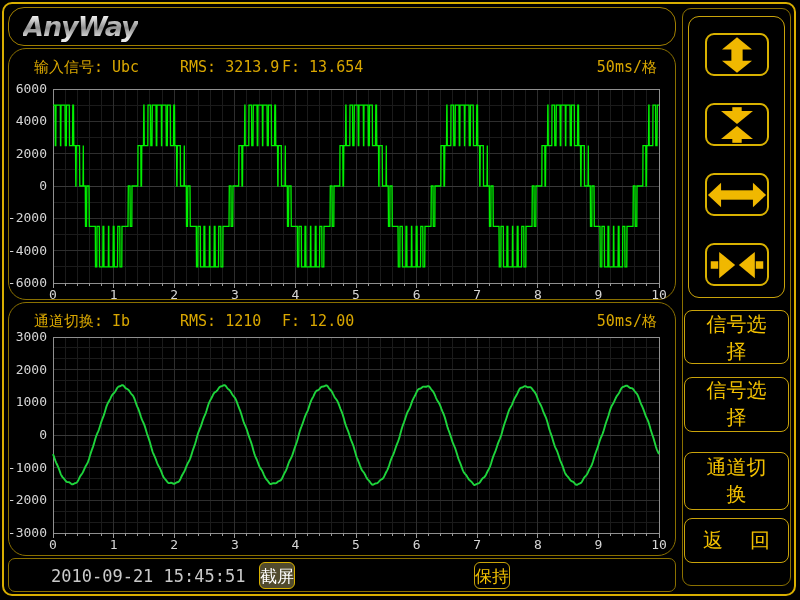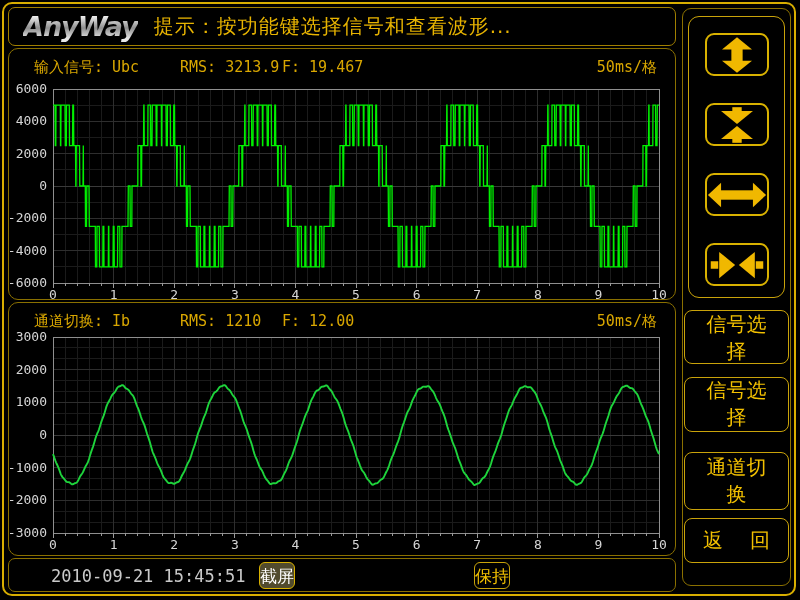--- a/index.html
+++ b/index.html
@@ -3,28 +3,28 @@
 <meta charset="utf-8">
 <style>
   html,body{margin:0;padding:0;background:#000;}
   *{box-sizing:border-box;}
   .screen{position:relative;width:800px;height:600px;background:#000;overflow:hidden;
     font-family:"DejaVu Sans","Liberation Sans",sans-serif;}
   .outer-frame{position:absolute;left:2px;top:2px;width:794px;height:594px;
     border:2px solid #d8ae00;border-radius:10px;pointer-events:none;}
   
   .header-strip{position:absolute;left:8px;top:7px;width:668px;height:39px;
-    border:1px solid #a07f00;border-radius:7px;display:flex;align-items:center;gap:16px;padding:0 0 0 14px;background:#000;}
+    border:1px solid #a07f00;border-radius:16px;display:flex;align-items:center;gap:16px;padding:0 0 0 14px;background:#000;}
   .logo{font-size:27px;font-weight:800;font-style:italic;letter-spacing:-1px;
     background:linear-gradient(180deg,#ffffff 10%,#8f8f8f 55%,#e8e8e8 90%);
     -webkit-background-clip:text;background-clip:text;color:transparent;
     font-family:"DejaVu Sans","Liberation Sans",sans-serif;}
   .tip{font-size:20px;color:#e8b400;letter-spacing:1px;}
   
-  .panel{position:absolute;left:8px;width:668px;border:1px solid #8a7000;border-radius:10px;background:#000;}
+  .panel{position:absolute;left:8px;width:668px;border:1px solid #8a7000;border-radius:18px;background:#000;}
   .panel.upper{top:48px;height:252px;}
   .panel.lower{top:302px;height:254px;}
   .fld{position:absolute;top:9px;font-size:15px;color:#d9a700;white-space:nowrap;
     font-family:"DejaVu Sans Mono","DejaVu Sans","Liberation Mono",monospace;}
   .panel svg{position:absolute;left:0;top:0;}
   .axlbl{font-family:"DejaVu Sans Mono","Liberation Mono",monospace;font-size:13px;fill:#d6d6d6;}
   
   .bottom-bar{position:absolute;left:8px;top:558px;width:668px;height:34px;
     border:1px solid #8a7000;border-radius:7px;background:#000;}
   .datetime{position:absolute;left:42px;top:7px;font-size:17px;color:#c9c9c9;
@@ -49,27 +49,26 @@
   .glyph{fill:#f0b800;}
 </style>
 </head>
 <body>
 
 <div class="screen">
   <div class="outer-frame"></div>
 
   <div class="header-strip">
     <span class="logo">AnyWay</span>
-    <span class="tip">提示：按功能键选择信号和查看波形...</span>
   </div>
 
   <div class="panel upper">
     <span class="fld" style="left:25px">输入信号: Ubc</span>
     <span class="fld" style="left:171px">RMS: 3213.9</span>
-    <span class="fld" style="left:273px">F: 19.467</span>
+    <span class="fld" style="left:273px">F: 13.654</span>
     <span class="fld" style="right:18px">50ms/格</span>
     <svg width="666" height="250">
         <line x1="44" y1="40" x2="44" y2="234" stroke="#1b1b1b" shape-rendering="crispEdges"></line>
         <line x1="56.120000000000005" y1="40" x2="56.120000000000005" y2="234" stroke="#1b1b1b" shape-rendering="crispEdges"></line>
         <line x1="68.24000000000001" y1="40" x2="68.24000000000001" y2="234" stroke="#1b1b1b" shape-rendering="crispEdges"></line>
         <line x1="80.36" y1="40" x2="80.36" y2="234" stroke="#1b1b1b" shape-rendering="crispEdges"></line>
         <line x1="92.48" y1="40" x2="92.48" y2="234" stroke="#1b1b1b" shape-rendering="crispEdges"></line>
         <line x1="104.6" y1="40" x2="104.6" y2="234" stroke="#1b1b1b" shape-rendering="crispEdges"></line>
         <line x1="116.72" y1="40" x2="116.72" y2="234" stroke="#1b1b1b" shape-rendering="crispEdges"></line>
         <line x1="128.83999999999997" y1="40" x2="128.83999999999997" y2="234" stroke="#1b1b1b" shape-rendering="crispEdges"></line>

